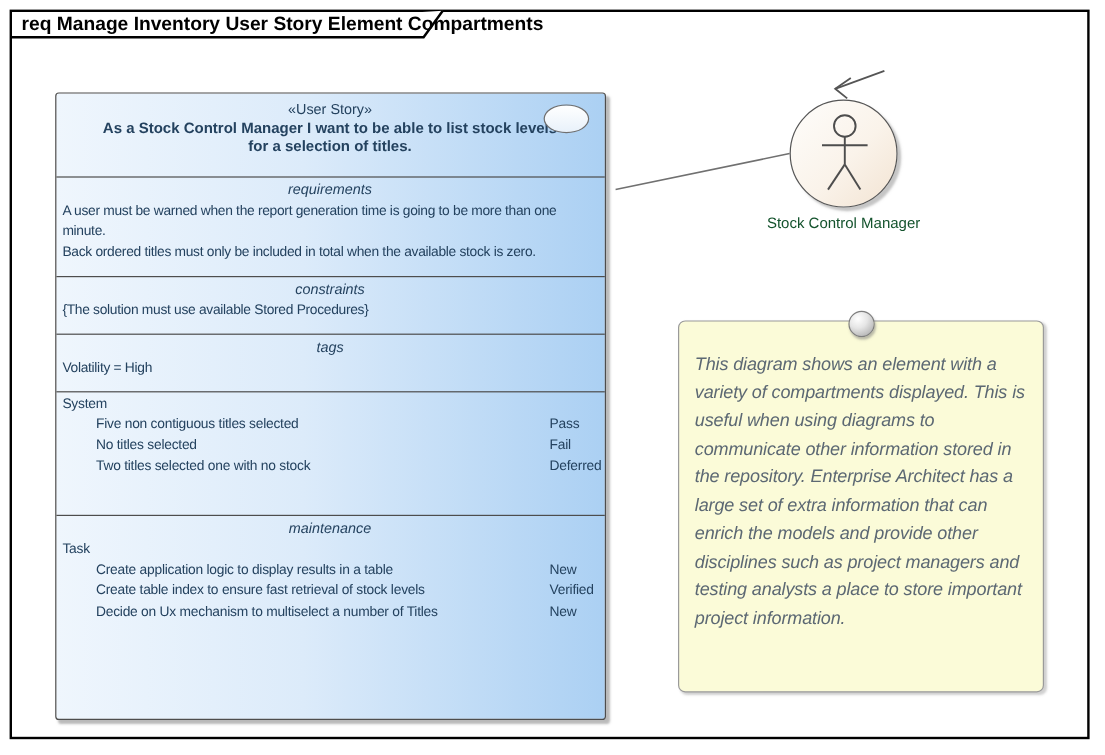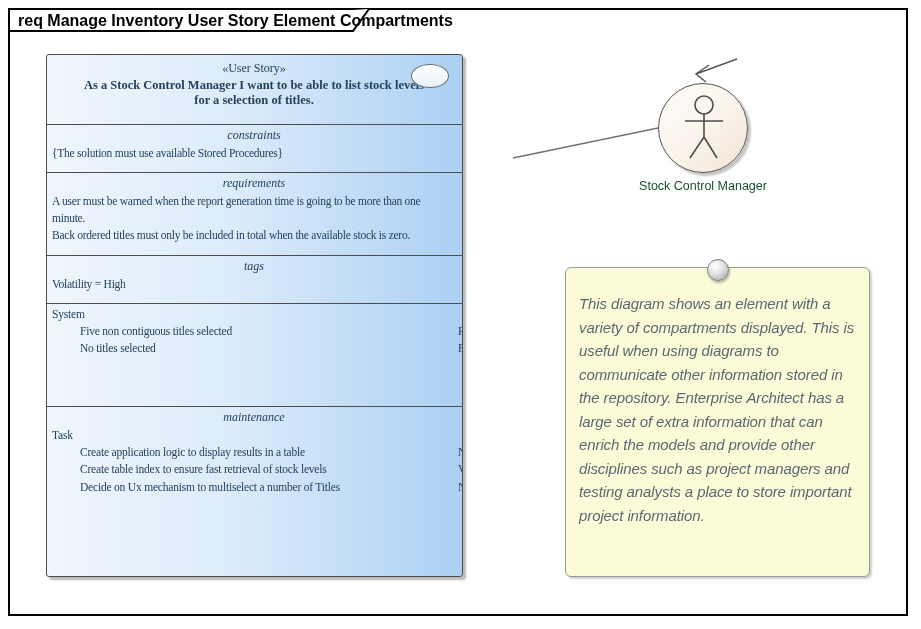--- a/index.html
+++ b/index.html
@@ -12,26 +12,25 @@
     position:absolute;left:8px;top:8px;width:900px;height:608px;
     border:2px solid #000;background:#ffffff;box-sizing:border-box;z-index:1;
   }
   .overlay{position:absolute;left:0;top:0;width:921px;height:629px;z-index:2;pointer-events:none;}
   .frame-tab-label{
     position:absolute;left:18px;top:12px;z-index:3;
     font-size:16px;font-weight:bold;color:#000;
   }
   
   .user-story{
-    position:absolute;left:46px;top:54px;width:417px;height:523px;z-index:3;
+    position:absolute;left:46px;top:77px;width:459px;height:523px;z-index:3;
     border:1.5px solid #4d4d4d;border-radius:3px;box-sizing:border-box;
     background:linear-gradient(90deg,#eff6fd 0%,#dcebfa 45%,#abd0f3 100%);
     box-shadow:3px 3px 2px rgba(130,130,130,0.55);
     color:#24425f;
-    font-family:Liberation Serif, serif;
   }
   .comp{box-sizing:border-box;overflow:hidden;padding:2px 6px 0 5px;position:relative;}
   .comp + .comp{border-top:1.2px solid #4d4d4d;}
   .comp-header{height:68.5px;text-align:center;padding-top:6px;}
   .stereotype{font-size:12px;}
   .ename{font-size:12.5px;font-weight:bold;line-height:15px;margin-top:2px;padding:0 30px;}
   .ellipse-icon{
     position:absolute;right:13px;top:9px;width:38px;height:24px;border-radius:50%;
     border:1.5px solid #707070;background:linear-gradient(180deg,#ffffff,#e8f1fa);box-sizing:border-box;
   }
@@ -91,45 +90,49 @@
   <div class="frame-tab-label">req Manage Inventory User Story Element Compartments</div>
 
   <div class="user-story">
 
     <div class="comp comp-header">
       <div class="stereotype">«User Story»</div>
       <div class="ename">As a Stock Control Manager I want to be able to list stock levels for a selection of titles.</div>
       <div class="ellipse-icon"></div>
     </div>
 
-    <div class="comp" style="height:48px">
-      <div class="ctitle">constraints</div>
-      <div class="cline">{The solution must use available Stored Procedures}</div>
-    </div>
-
     <div class="comp" style="height:83px">
       <div class="ctitle">requirements</div>
       <div class="cline">A user must be warned when the report generation time is going to be more than one minute.</div>
       <div class="cline">Back ordered titles must only be included in total when the available stock is zero.</div>
+    </div>
+
+    <div class="comp" style="height:48px">
+      <div class="ctitle">constraints</div>
+      <div class="cline">{The solution must use available Stored Procedures}</div>
     </div>
 
     <div class="comp" style="height:48px">
       <div class="ctitle">tags</div>
       <div class="cline">Volatility = High</div>
     </div>
 
     <div class="comp" style="height:103px">
       <div class="cgroup">System</div>
       <div class="item-row">
         <span class="item-text">Five non contiguous titles selected</span>
         <span class="item-status">Pass</span>
       </div>
       <div class="item-row">
         <span class="item-text">No titles selected</span>
         <span class="item-status">Fail</span>
+      </div>
+      <div class="item-row">
+        <span class="item-text">Two titles selected one with no stock</span>
+        <span class="item-status">Deferred</span>
       </div>
     </div>
 
     <div class="comp" style="height:169px">
       <div class="ctitle">maintenance</div>
       <div class="cgroup">Task</div>
       <div class="item-row">
         <span class="item-text">Create application logic to display results in a table</span>
         <span class="item-status">New</span>
       </div>

